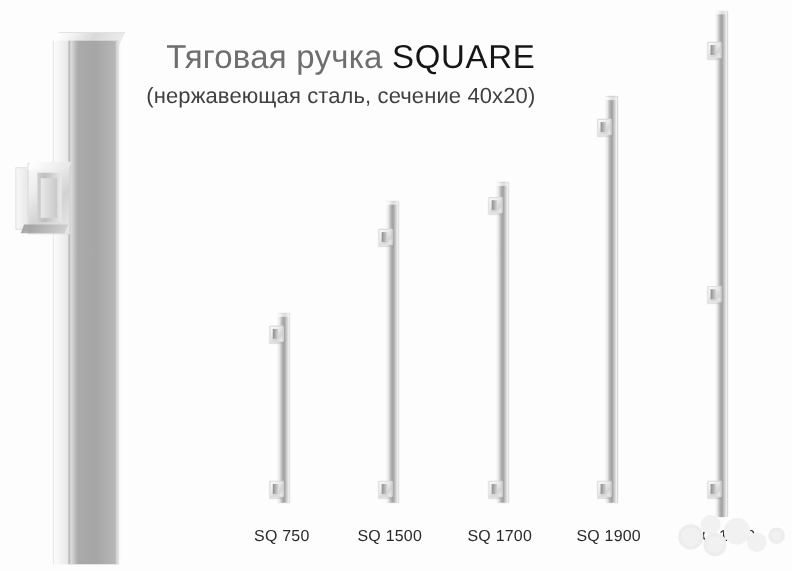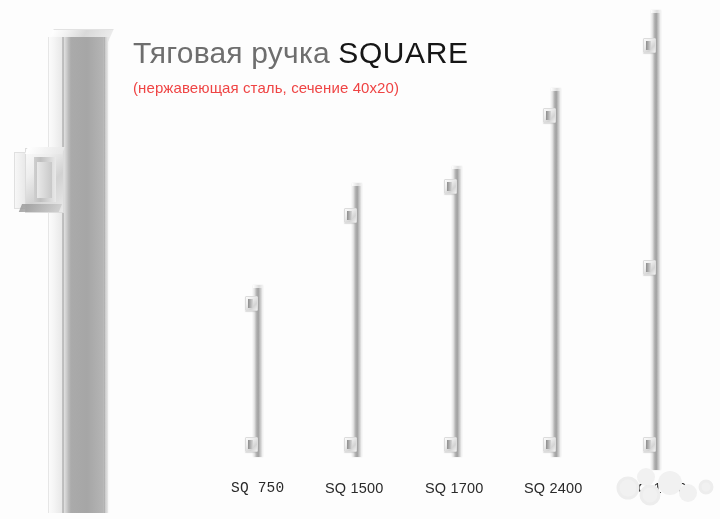--- a/index.html
+++ b/index.html
@@ -6,24 +6,24 @@
   body{
     width:720px;height:519px;
     background:#fdfdfd;
     font-family:"Liberation Sans","DejaVu Sans",sans-serif;
     overflow:hidden;
     position:relative;
   }
   #stage{position:relative;width:720px;height:519px;background:#fdfdfd;overflow:hidden;}
 
   
-  .heading{position:absolute;left:133px;top:36px;white-space:nowrap;}
+  .heading{position:absolute;left:133px;top:36px;white-space:nowrap;text-align:right;}
   .title{font-size:30px;line-height:34px;color:#6e6e6e;font-weight:400;letter-spacing:.2px;}
   .title .brand{color:#161616;font-weight:400;letter-spacing:.6px;}
-  .subtitle{margin-top:8px;font-size:15px;line-height:20px;color:#ef4444;letter-spacing:.1px;}
+  .subtitle{margin-top:8px;font-size:20px;line-height:20px;color:#404040;letter-spacing:.1px;}
 
   
   .bighandle{position:absolute;left:0;top:0;width:132px;height:519px;}
   .bh-top{position:absolute;left:48px;top:29px;width:60px;height:12px;
     background:linear-gradient(100deg,#ffffff 0%,#f2f2f2 22%,#d9d9d9 55%,#ececec 100%);
     transform:skewX(-24deg);transform-origin:bottom left;
     border-top:1px solid #e2e2e2;}
   .bh-edge{position:absolute;left:48px;top:37px;width:14px;height:476px;
     background:linear-gradient(90deg,#fbfbfb 0%,#f4f4f4 40%,#e6e6e6 100%);
     border-left:1px solid #e6e6e6;}
@@ -98,42 +98,42 @@
     <div class="title"><span>Тяговая ручка </span><span class="brand">SQUARE</span></div>
     <div class="subtitle">(нержавеющая сталь, сечение 40х20)</div>
   </div>
 
   <div id="variants">
       <div class="handle">
         <div class="bar" style="left: 253px; top: 285px; height: 172px;"></div>
         <div class="bar-cap" style="left: 253px; top: 285px;"></div>
         <div class="brk" style="left: 245px; top: 296px;"></div>
         <div class="brk" style="left: 245px; top: 437px;"></div>
-        <div class="label" style="left: 231px; font-family: Liberation Mono, monospace;">SQ 750</div>
+        <div class="label" style="left: 231px;">SQ 750</div>
       </div>
       <div class="handle">
         <div class="bar" style="left: 352px; top: 183px; height: 274px;"></div>
         <div class="bar-cap" style="left: 352px; top: 183px;"></div>
         <div class="brk" style="left: 344px; top: 208px;"></div>
         <div class="brk" style="left: 344px; top: 437px;"></div>
         <div class="label" style="left: 325px;">SQ 1500</div>
       </div>
       <div class="handle">
         <div class="bar" style="left: 452px; top: 166px; height: 291px;"></div>
         <div class="bar-cap" style="left: 452px; top: 166px;"></div>
         <div class="brk" style="left: 444px; top: 179px;"></div>
         <div class="brk" style="left: 444px; top: 437px;"></div>
         <div class="label" style="left: 425px;">SQ 1700</div>
       </div>
       <div class="handle">
         <div class="bar" style="left: 551px; top: 88px; height: 369px;"></div>
         <div class="bar-cap" style="left: 551px; top: 88px;"></div>
         <div class="brk" style="left: 543px; top: 108px;"></div>
         <div class="brk" style="left: 543px; top: 437px;"></div>
-        <div class="label" style="left: 524px;">SQ 2400</div>
+        <div class="label" style="left: 524px;">SQ 1900</div>
       </div>
       <div class="handle">
         <div class="bar" style="left: 651px; top: 10px; height: 460px;"></div>
         <div class="bar-cap" style="left: 651px; top: 10px;"></div>
         <div class="brk" style="left: 643px; top: 38px;"></div>
         <div class="brk" style="left: 643px; top: 260px;"></div>
         <div class="brk" style="left: 643px; top: 437px;"></div>
         <div class="label" style="left: 628px;">SQ 1770</div>
       </div>
     </div>

